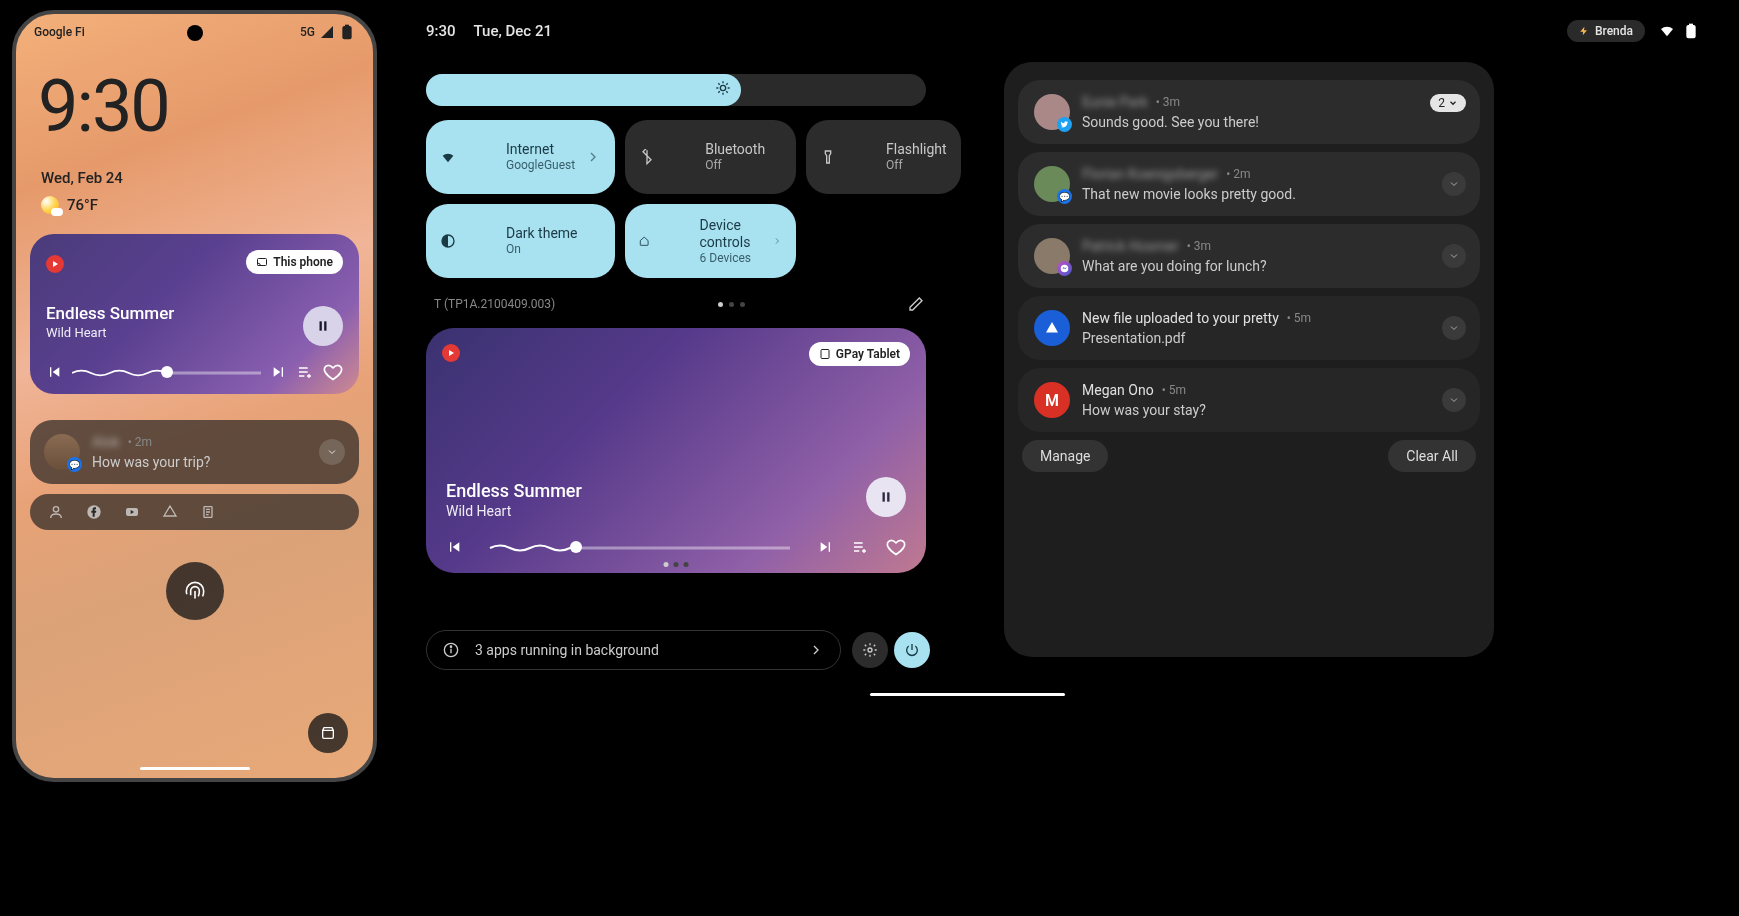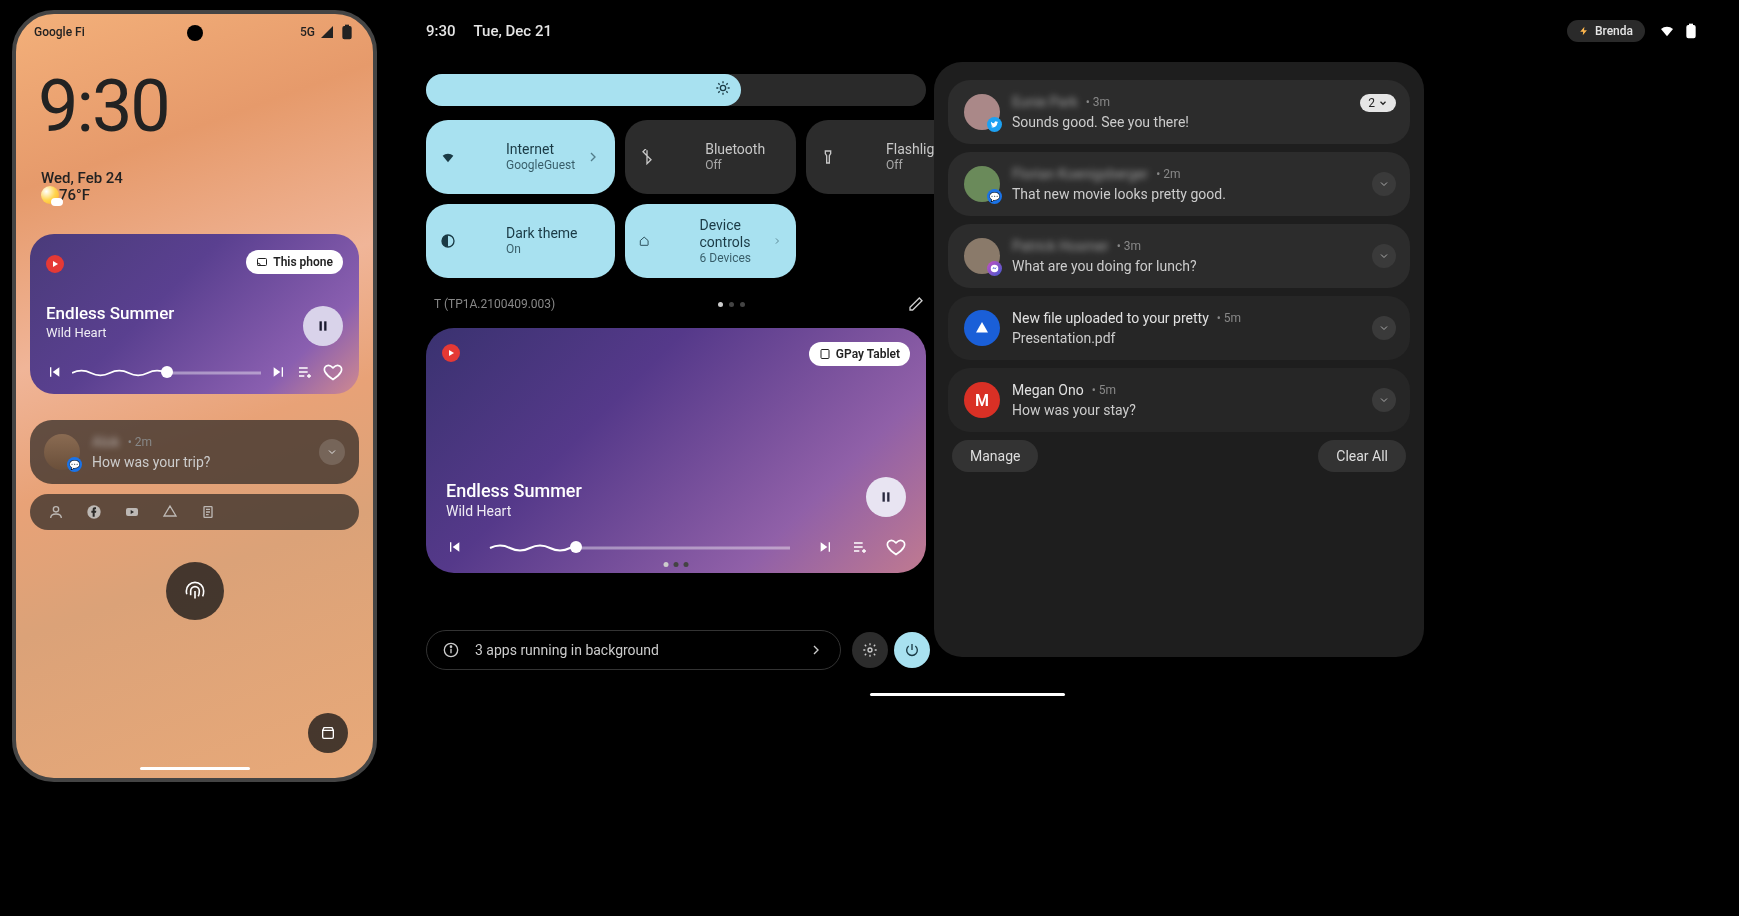--- a/index.html
+++ b/index.html
@@ -10,21 +10,21 @@
     position: absolute; left: 12px; top: 10px; width: 365px; height: 772px;
     border: 4px solid #444; border-radius: 42px;
     background: linear-gradient(160deg, #f3b07a 0%, #e69a6b 20%, #f0b598 40%, #e8a277 55%, #dba278 70%, #e8a979 100%);
     overflow: hidden;
   }
   .phone-notch { position: absolute; left: 50%; top: 11px; transform: translateX(-50%); width: 16px; height: 16px; background: #000; border-radius: 50%; }
   .phone-status { position: absolute; top: 10px; left: 0; right: 0; display: flex; justify-content: space-between; align-items: center; padding: 0 18px; font-size: 12px; font-weight: 500; color: #222; gap: 32px; }
   .phone-status-icons { display: flex; align-items: center; gap: 4px; }
   .phone-clock { position: absolute; top: 50px; left: 22px; font-size: 72px; font-weight: 400; color: #222; letter-spacing: -2px; }
   .phone-date { position: absolute; top: 155px; left: 25px; font-size: 15px; color: #222; font-weight: 500; }
-  .phone-weather { position: absolute; top: 172px; left: 25px; display: flex; align-items: center; color: #222; font-size: 15px; font-weight: 500; }
+  .phone-weather { position: absolute; top: 182px; left: 25px; display: flex; align-items: center; gap: 8px; color: #222; font-size: 15px; font-weight: 500; }
   .weather-icon { width: 18px; height: 18px; border-radius: 50%; background: radial-gradient(circle at 30% 30%, #fff 0%, #ffd54f 50%, #ffa726 100%); position: relative; }
   .weather-icon::after { content:''; position:absolute; right:-4px; bottom:-2px; width:12px; height:8px; background:#fff; border-radius:6px; }
 
   .phone-media {
     position: absolute; top: 220px; left: 14px; right: 14px; height: 160px;
     background: linear-gradient(135deg, #4a3b7a 0%, #5a4090 40%, #8a5fb0 80%, #d08a90 100%);
     border-radius: 24px; padding: 18px 16px; color: #fff;
   }
   .media-badge-yt { width: 18px; height: 18px; background: #e53935; border-radius: 50%; display: inline-flex; align-items: center; justify-content: center; position:relative; }
   .media-badge-yt::after { content:''; border-left: 5px solid #fff; border-top: 3px solid transparent; border-bottom: 3px solid transparent; margin-left:1px; }
@@ -91,21 +91,21 @@
   .tab-controls { display:flex; align-items:center; gap:18px; margin-top:18px; }
   .tab-controls .wave-track { flex:1; }
   .media-dots { position:absolute; bottom:-4px; left:50%; transform:translateX(-50%); display:flex; gap:5px; }
 
   .bg-pill { position:absolute; top:630px; left:426px; width:415px; height:40px; border:1px solid #333; border-radius:22px; display:flex; align-items:center; padding:0 16px; color:#ccc; font-size:14px; gap:16px; }
   .round-btn { width:36px; height:36px; border-radius:50%; display:flex; align-items:center; justify-content:center; }
 
   .gesture-bar-tablet { position:absolute; bottom:220px; left:870px; width:195px; height:3px; background:#fff; border-radius:2px; }
 
   
-  .shade { position:absolute; top:62px; left:934px; width:490px; height:595px; background:#1e1e1e; border-radius:28px; padding:18px 14px; }
+  .shade { position:absolute; top:62px; left:1004px; width:490px; height:595px; background:#1e1e1e; border-radius:28px; padding:18px 14px; }
   .notif-card { background:#2c2c2c; border-radius:22px; padding:14px 16px; margin-bottom:8px; display:flex; align-items:flex-start; gap:12px; color:#e0e0e0; position:relative; }
   .notif-title-row { display:flex; align-items:center; gap:8px; font-size:14px; }
   .notif-sender { filter: blur(3px); opacity:.6; }
   .notif-time { font-size:12px; color:#888; }
   .notif-msg { font-size:14px; margin-top:4px; color:#ccc; }
   .notif-chevron { position:absolute; right:14px; top:50%; transform:translateY(-50%); width:24px; height:24px; background:#3a3a3a; border-radius:50%; display:flex; align-items:center; justify-content:center; color:#aaa; }
   .notif-count { position:absolute; right:14px; top:14px; background:#e5e5e5; color:#222; font-size:12px; padding:2px 8px; border-radius:10px; display:flex; align-items:center; gap:3px; }
   .shade-actions { display:flex; justify-content:space-between; margin-top:6px; padding:0 4px; }
   .shade-btn { background:#333; color:#ddd; font-size:14px; padding:8px 18px; border-radius:20px; }
 

